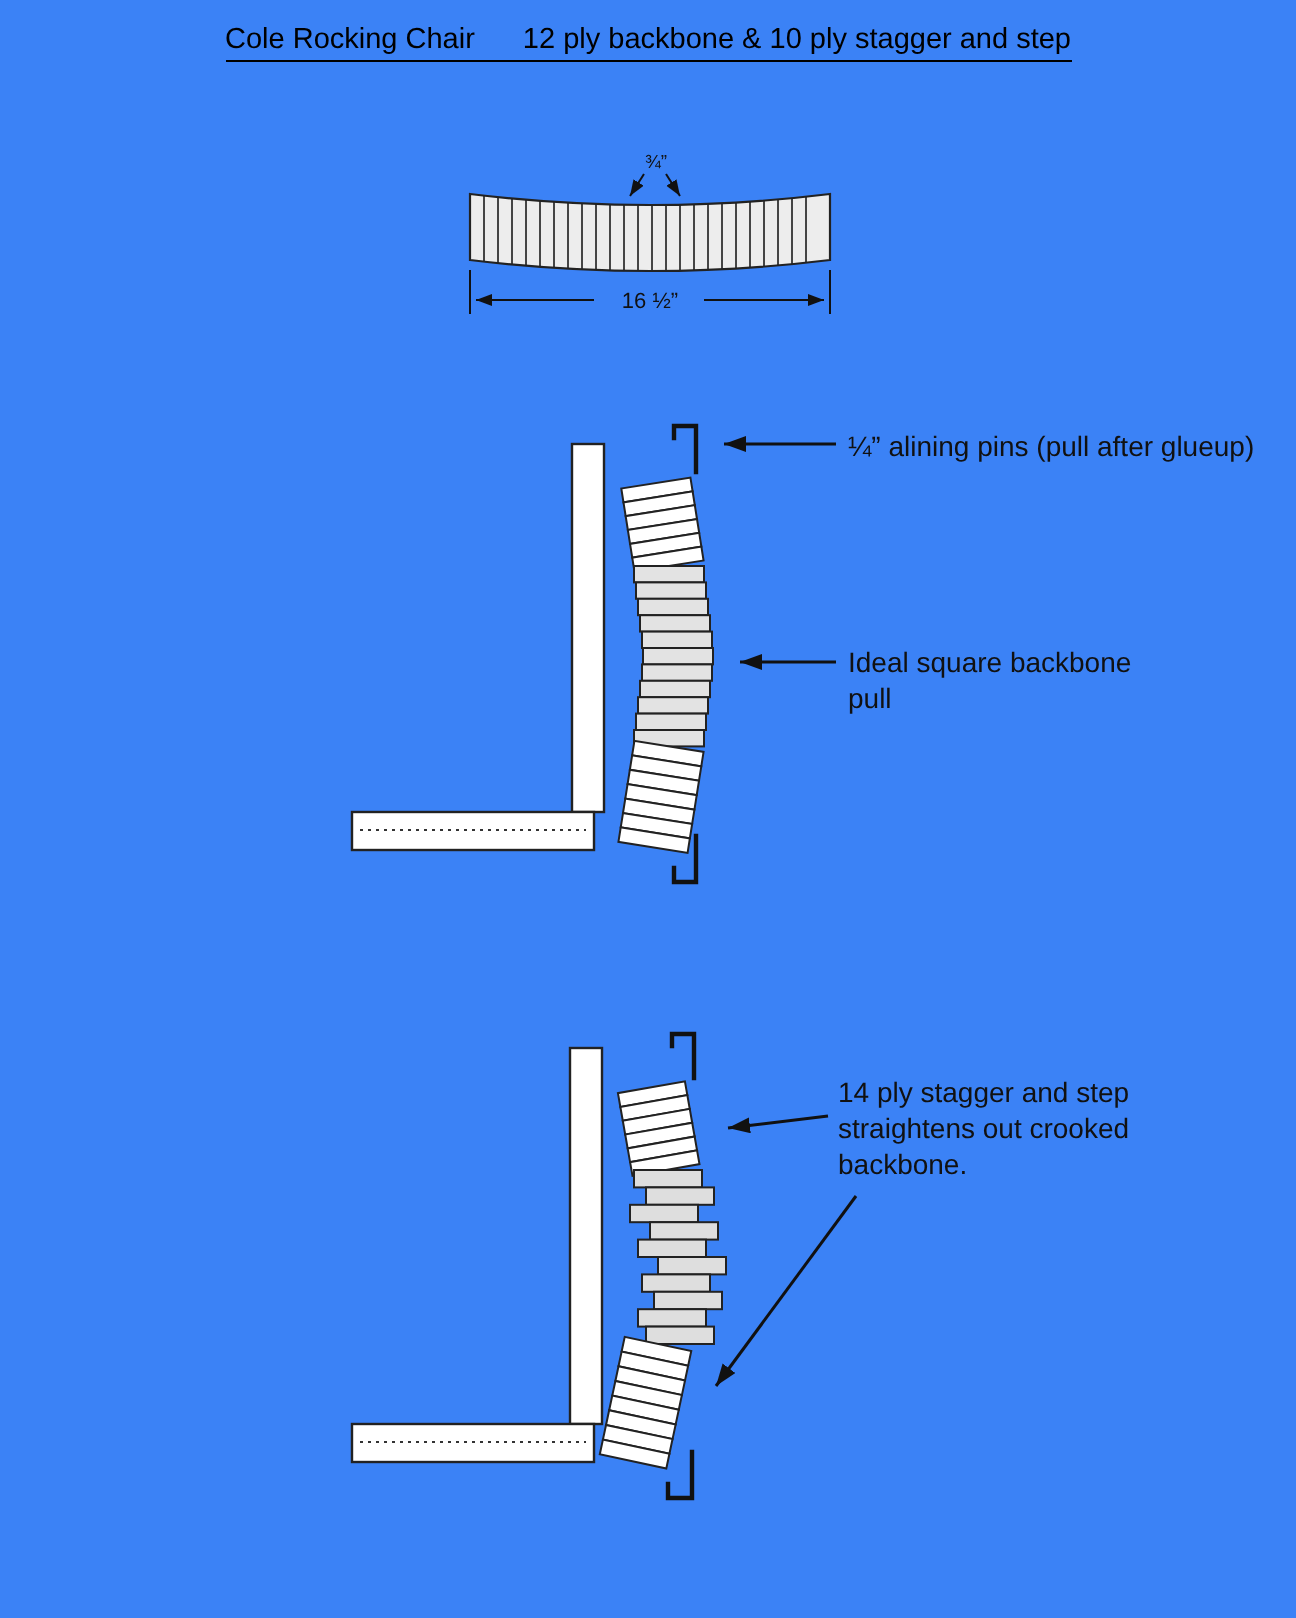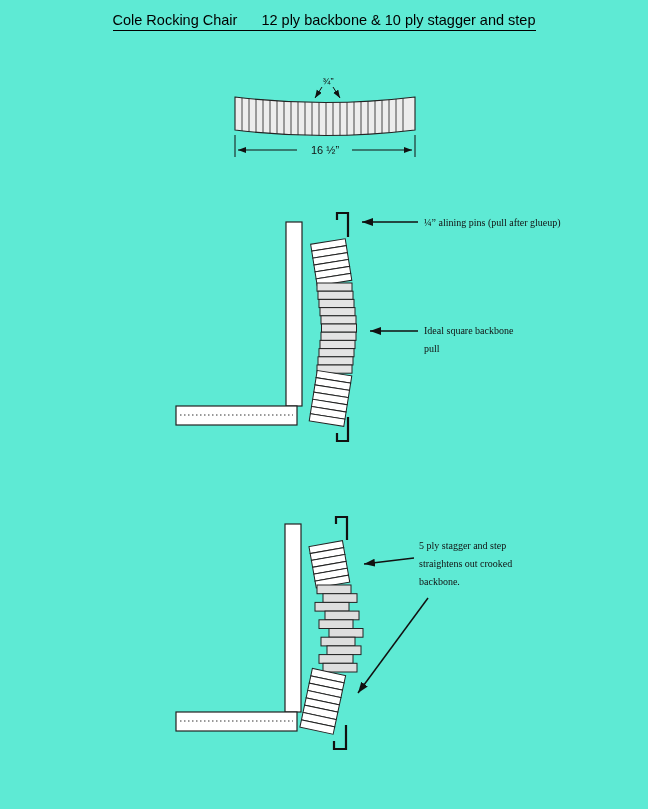--- a/index.html
+++ b/index.html
@@ -1,23 +1,23 @@
 <!DOCTYPE html>
 <html><head>
 <meta charset="utf-8">
 <style>
   html,body{margin:0;padding:0;background:#ffffff;}
   .page{
-    position:relative;width:648px;height:809px;background:#5eead4;
+    position:relative;width:648px;height:809px;background:#3b82f6;
     font-family:"Liberation Sans", sans-serif;color:#111;overflow:hidden;
   }
   .title{position:absolute;top:12px;left:0;width:100%;text-align:center;font-size:14.5px;color:#000;}
   .title-underline{display:inline-block;border-bottom:1.4px solid #000;padding-bottom:2px;}
   .t2{margin-left:24px;}
-  .label{position:absolute;font-size:10px;line-height:18px;white-space:pre-line;color:#111;font-family:Liberation Serif, serif;}
+  .label{position:absolute;font-size:14px;line-height:18px;white-space:pre-line;color:#111;}
   .label-pins{left:424px;top:214px;}
   .label-ideal{left:424px;top:322px;}
   .label-stagger{left:419px;top:537px;}
   svg.art{position:absolute;left:0;top:0;}
   svg text{font-family:"Liberation Sans", sans-serif;fill:#111;}
 </style>
 </head>
 <body>
 
 <div class="page">
@@ -150,17 +150,17 @@
       <path d="M334 742 V749 H346 V726" fill="none" stroke="#111" stroke-width="2.2" stroke-linecap="square"></path>
 
       <line x1="414" y1="558" x2="364" y2="564" stroke="#111" stroke-width="1.5" marker-end="url(#ah)"></line>
       <line x1="428" y1="598" x2="358" y2="693" stroke="#111" stroke-width="1.5" marker-end="url(#ah)"></line>
     </g>
   </svg>
 
   <div class="label label-pins">¼” alining pins (pull after glueup)</div>
   <div class="label label-ideal">Ideal square backbone
 pull</div>
-  <div class="label label-stagger">5 ply stagger and step
+  <div class="label label-stagger">14 ply stagger and step
 straightens out crooked
 backbone.</div>
 
 </div>
 
 </body></html>

